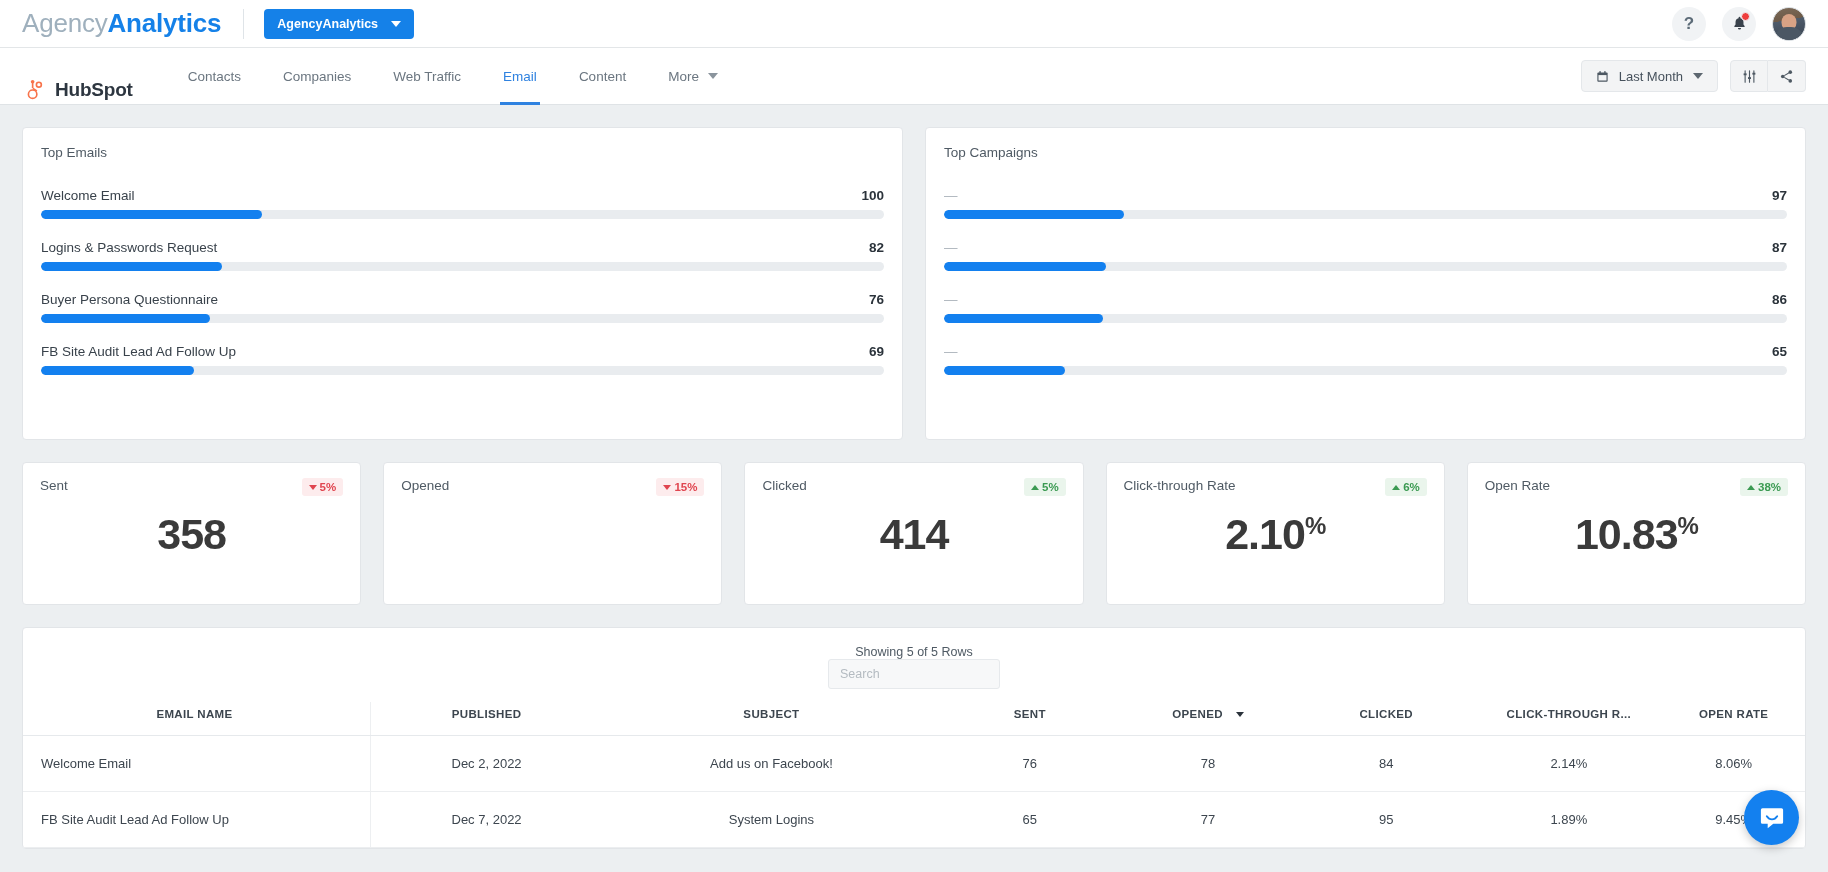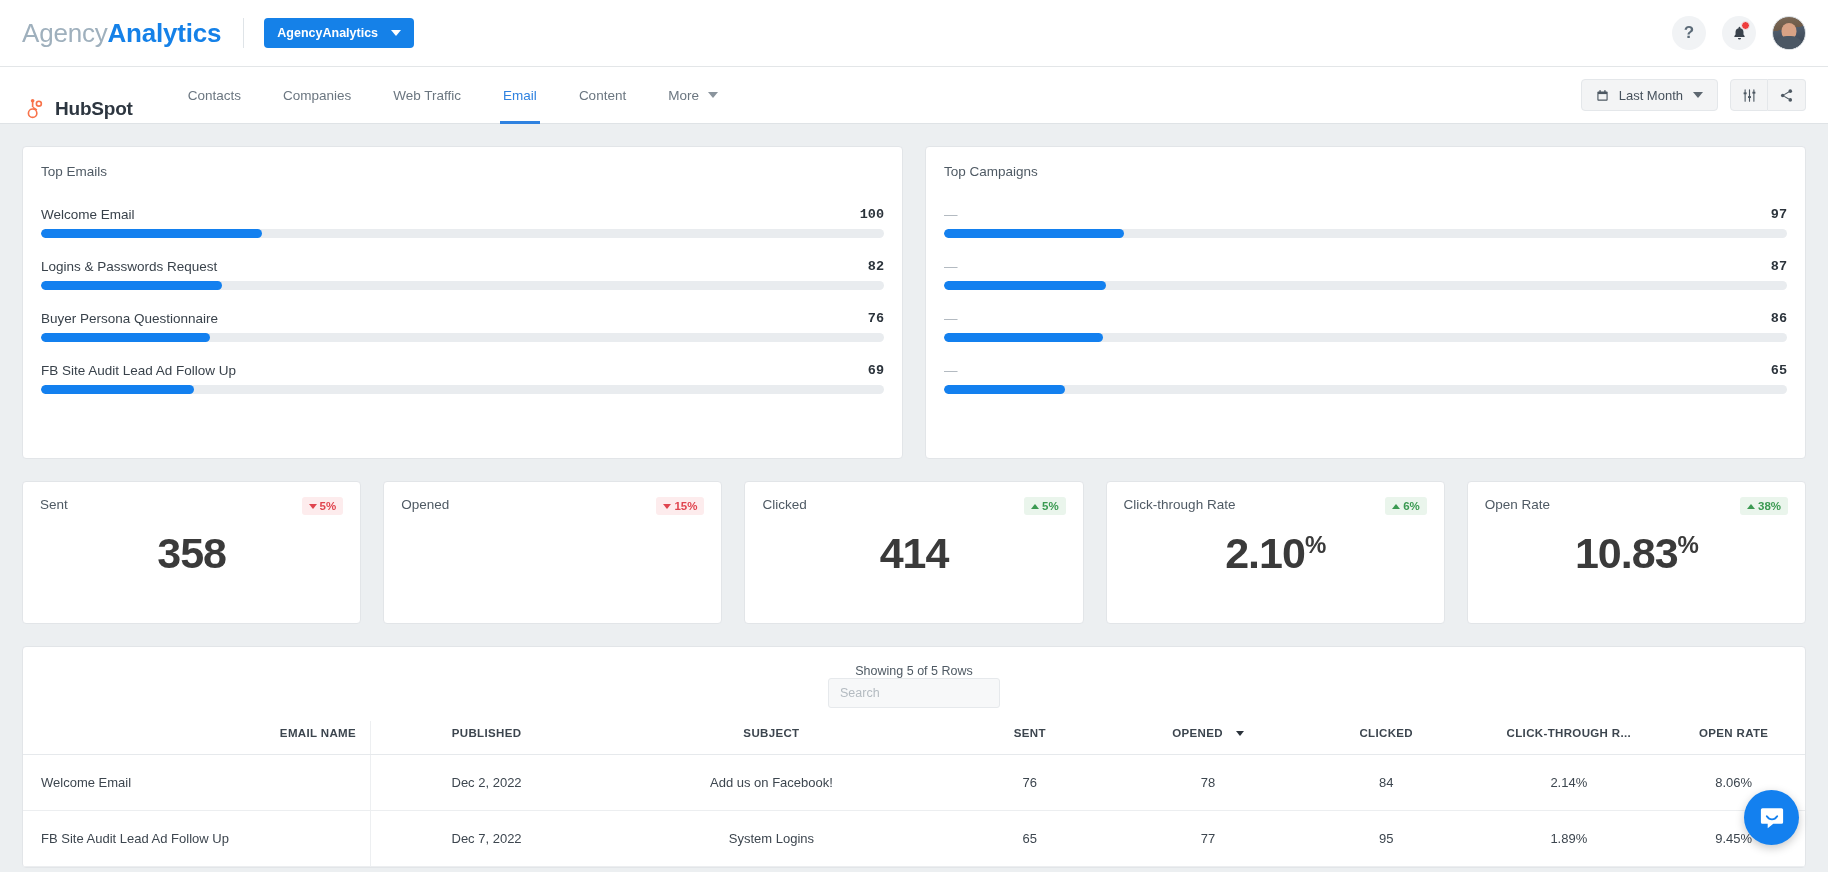--- a/index.html
+++ b/index.html
@@ -5,21 +5,21 @@
   * { box-sizing: border-box; margin: 0; padding: 0; }
   html, body {
     width: 1828px; height: 872px;
     background: #eceff1;
     font-family: "Liberation Sans", sans-serif;
     overflow: hidden;
   }
 
   
   .topbar {
-    height: 67px; background: #ffffff;
+    height: 48px; background: #ffffff;
     display: flex; align-items: center;
     padding: 0 22px;
     border-bottom: 1px solid #e3e6e8;
     position: relative;
   }
   .brand { font-size: 26px; letter-spacing: -0.2px; white-space: nowrap; }
   .brand .b-light { color: #9fb0bd; font-weight: 400; }
   .brand .b-bold { color: #1581e8; font-weight: 700; }
   .brand-divider {
     width: 1px; height: 30px; background: #dfe4e8; margin: 0 20px 0 22px;
@@ -126,21 +126,21 @@
   .barcard { flex: 1; padding: 17px 18px 20px 18px; min-height: 313px; }
   .card-title { font-size: 13.5px; color: #4f5a64; margin-bottom: 28px; }
   .bar-item { margin-bottom: 21px; }
   .bar-item:last-child { margin-bottom: 0; }
   .bar-head {
     display: flex; justify-content: space-between; align-items: flex-end;
     margin-bottom: 7px;
   }
   .bar-label { font-size: 13.5px; color: #39424b; }
   .bar-label.placeholder { color: #aab2b9; font-size: 13.5px; }
-  .bar-value { font-size: 13.5px; font-weight: 700; color: #2b333b; font-family: Liberation Mono, monospace; }
+  .bar-value { font-size: 13.5px; font-weight: 700; color: #2b333b; }
   .bar-track {
     height: 9px; background: #e9ecef; border-radius: 5px; overflow: hidden;
   }
   .bar-fill { height: 100%; background: #1380ef; border-radius: 5px; }
 
   
   .kpi-row { margin-top: 22px; display: flex; gap: 22px; }
   .kpi {
     flex: 1; background: #fff; border: 1px solid #e2e5e8; border-radius: 4px;
     height: 143px; padding: 15px 17px; position: relative;
@@ -185,21 +185,21 @@
   }
   .searchbox::placeholder { color: #b4bbc1; }
   table { width: 100%; border-collapse: collapse; table-layout: fixed; }
   thead th {
     font-size: 11.5px; font-weight: 700; color: #3c454e;
     letter-spacing: 0.35px; padding: 6px 14px 15px 14px;
     border-bottom: 1px solid #e6e9ec;
     text-align: center; white-space: nowrap;
     cursor: pointer;
   }
-  thead th.left { text-align: right; padding-left: 10px; }
+  thead th.left { text-align: center; padding-left: 10px; }
   thead th.divided { border-left: 1px solid #edeff1; }
   .th-inner { display: inline-flex; align-items: center; gap: 13px; }
   .sort-caret {
     width: 0; height: 0; border-left: 4px solid transparent;
     border-right: 4px solid transparent; border-top: 5px solid #2b333b;
   }
   tbody td {
     font-size: 13px; color: #3d464f; text-align: center;
     padding: 20px 14px; border-bottom: 1px solid #eceef0;
     white-space: nowrap;

